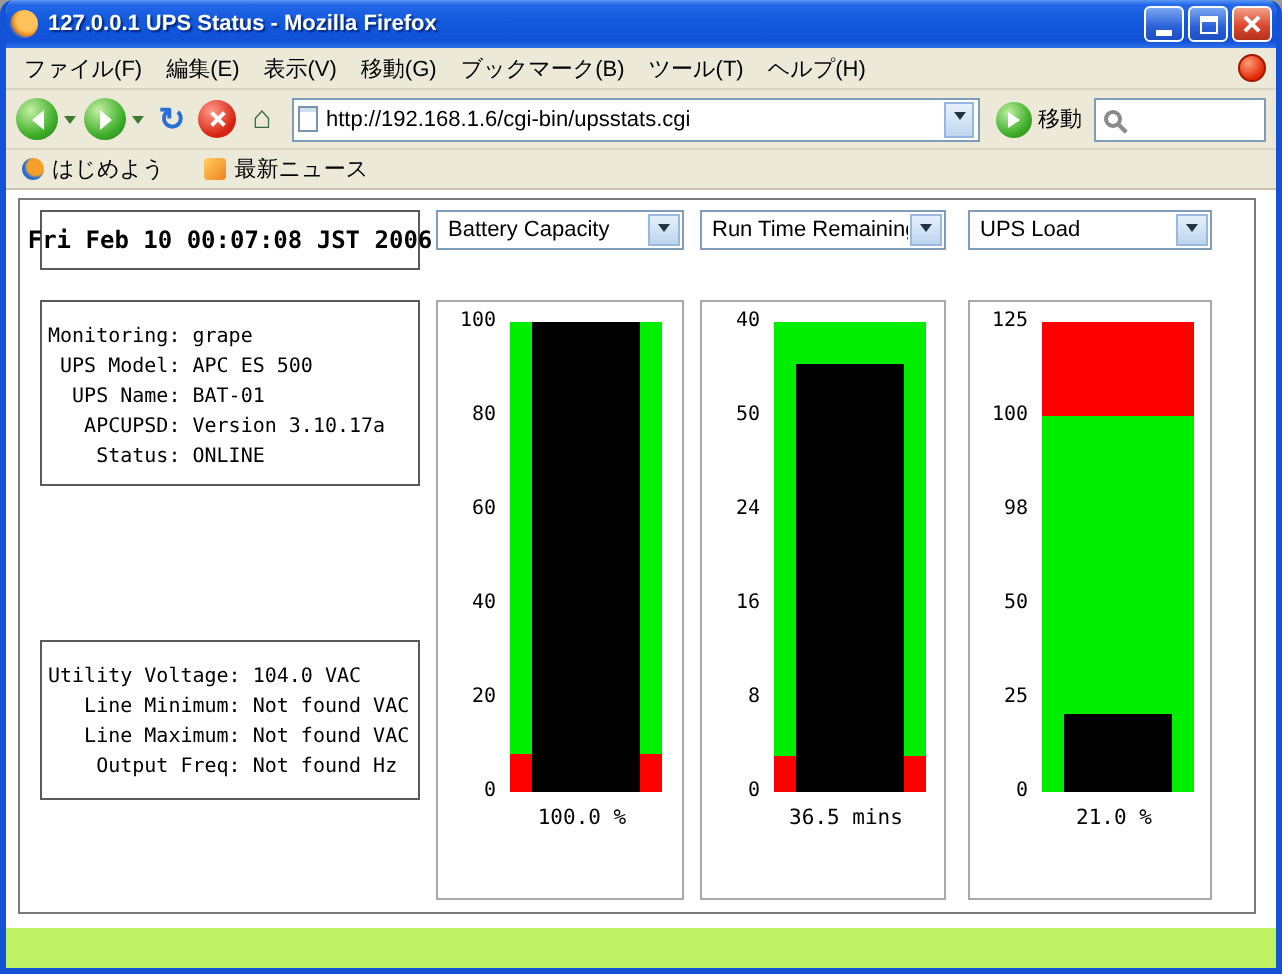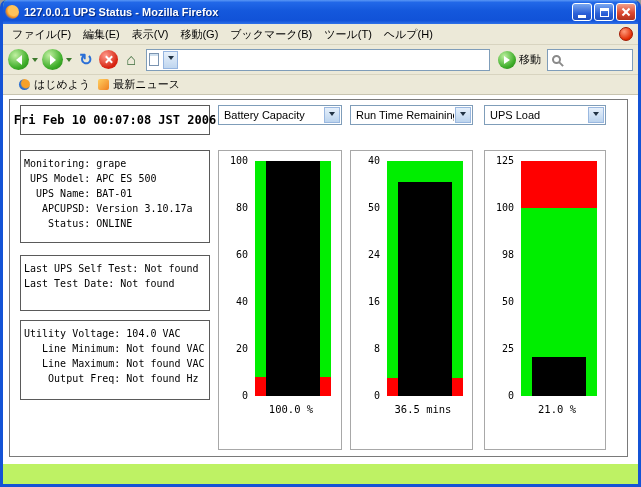--- a/index.html
+++ b/index.html
@@ -47,36 +47,36 @@
   .chev-down{width:0;height:0;border:3px solid transparent;border-top:4px solid #234}
   .go-wrap{display:flex;align-items:center;gap:3px;padding:0 3px;flex:0 0 auto}
   .go-icon{width:18px;height:18px;border-radius:50%;background:radial-gradient(circle at 35% 30%,#bdf0a0,#3fae2a 62%,#207a12);display:flex;align-items:center;justify-content:center}
   .go-tri{width:0;height:0;border:4px solid transparent;border-left:6px solid #fff;margin-right:-3px}
   .go-label{font-size:11px;color:#000}
   .searchbar{width:86px;height:22px;background:#fff;border:1px solid #7f9db9;display:flex;align-items:center;padding:0 4px;gap:3px;flex:0 0 auto}
   .mag{width:9px;height:9px;border:2px solid #8a8a8a;border-radius:50%;position:relative;flex:0 0 auto}
   .mag::after{content:"";position:absolute;width:6px;height:2px;background:#8a8a8a;transform:rotate(45deg);right:-5px;bottom:-3px}
 
   
-  .bookmarksbar{height:20px;background:#ece9d8;display:flex;align-items:center;padding:0 16px;gap:8px;border-bottom:1px solid #c8c4b0}
+  .bookmarksbar{height:20px;background:#ece9d8;display:flex;align-items:center;padding:0 8px;gap:20px;border-bottom:1px solid #c8c4b0}
   .bm{display:flex;align-items:center;gap:4px;font-size:11px}
   .bm-icon1{width:11px;height:11px;border-radius:50%;background:radial-gradient(circle at 62% 40%,#f5a02a 0 44%,#2a6fd0 60%)}
   .bm-icon2{width:11px;height:11px;border-radius:2px;background:linear-gradient(135deg,#ffd060,#f08020)}
 
   
   .content{position:relative;height:369px;background:#fff;overflow:hidden;font-family:"DejaVu Sans Mono",monospace;color:#000}
   .page-frame{position:absolute;left:6px;top:4px;width:619px;height:358px;border:1px solid #7a7a7a}
   .date-box{position:absolute;left:17px;top:10px;width:190px;height:30px;border:1px solid #5a5a5a;display:flex;align-items:center;justify-content:center;font-weight:bold;font-size:12px;white-space:nowrap}
   .combo{position:absolute;top:10px;height:20px;background:#fff;border:1px solid #7f9db9;font-family:"Liberation Sans",sans-serif;font-size:11px}
   .combo .ct{position:absolute;left:5px;top:3px;right:18px;white-space:nowrap;overflow:hidden}
   .combo .cb{position:absolute;right:1px;top:1px;bottom:1px;width:16px;background:linear-gradient(#e6f0fb,#bcd4ee);border:1px solid #9ab8e0;display:flex;align-items:center;justify-content:center}
   #combo-0{left:215px;width:124px}
   #combo-1{left:347px;width:123px}
   #combo-2{left:481px;width:122px}
-  .info-box{position:absolute;left:17px;width:190px;border:1px solid #5a5a5a;font-size:10px;line-height:15px;white-space:pre;padding:5px 3px;overflow:hidden}
+  .info-box{position:absolute;left:17px;width:190px;border:1px solid #5a5a5a;font-size:10px;line-height:15px;white-space:pre;padding:10px 3px;overflow:hidden}
   #info-0{top:55px;height:93px}
   #info-1{top:160px;height:56px}
   #info-2{top:225px;height:80px}
   .gauge-panel{position:absolute;top:55px;height:300px;border:1px solid #a8a8a8;background:#fff}
   #gauge-0{left:215px;width:124px}
   #gauge-1{left:347px;width:123px}
   #gauge-2{left:481px;width:122px}
   .gauge-body{position:absolute;left:0;right:0;top:10px;height:235px}
   .gauge-scale{position:absolute;left:0;top:0;bottom:0;width:32px}
   .tick-label{position:absolute;right:3px;transform:translateY(50%);font-size:10px;line-height:10px}
@@ -131,20 +131,21 @@
         <span class="tri-right"></span>
       </span>
     <span class="dropchev"></span>
     <span class="reload">↻</span>
     <span class="stopb">
         <span class="stop-x"></span>
       </span>
     <span class="home">⌂</span>
     <span class="urlbar">
       <span class="page-icon"></span>
+      <span class="url-text">http://192.168.1.6/cgi-bin/upsstats.cgi</span>
       <span class="url-drop">
           <span class="chev-down"></span>
         </span>
     </span>
     <span class="go-wrap">
       <span class="go-icon">
           <span class="go-tri"></span>
         </span>
       <span class="go-label">移動</span>
     </span>
@@ -186,22 +187,20 @@
       <span class="cb">
           <span class="chev-down"></span>
         </span>
     </div>
 
     <div class="info-box" id="info-0">Monitoring: grape
  UPS Model: APC ES 500
   UPS Name: BAT-01
    APCUPSD: Version 3.10.17a
     Status: ONLINE</div>
-    <div class="info-box" id="info-1">Last UPS Self Test: Not found
-Last Test Date: Not found</div>
     <div class="info-box" id="info-2">Utility Voltage: 104.0 VAC
    Line Minimum: Not found VAC
    Line Maximum: Not found VAC
     Output Freq: Not found Hz</div>
 
     <div class="gauge-panel" id="gauge-0">
       <div class="gauge-body">
         <div class="gauge-scale">
             <div class="tick-label" style="bottom: 0%;">0</div>
             <div class="tick-label" style="bottom: 20%;">20</div>

